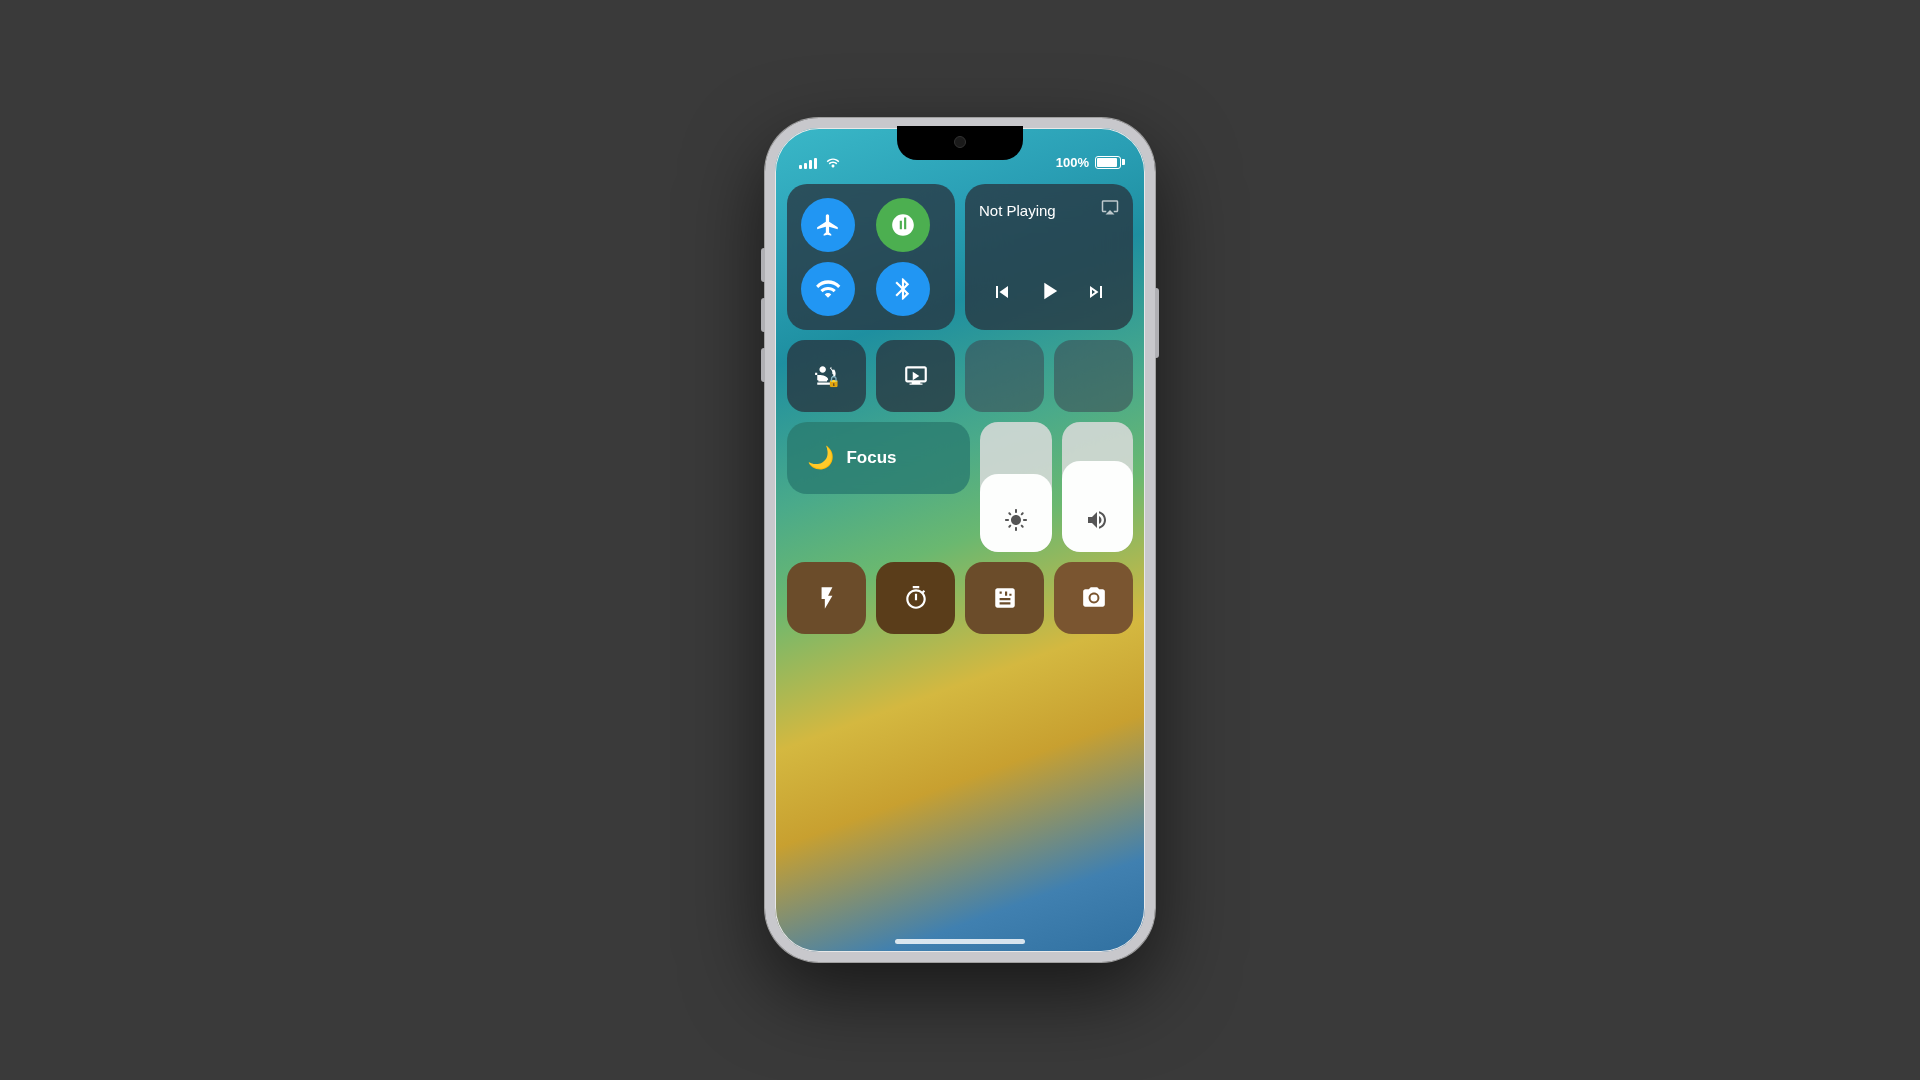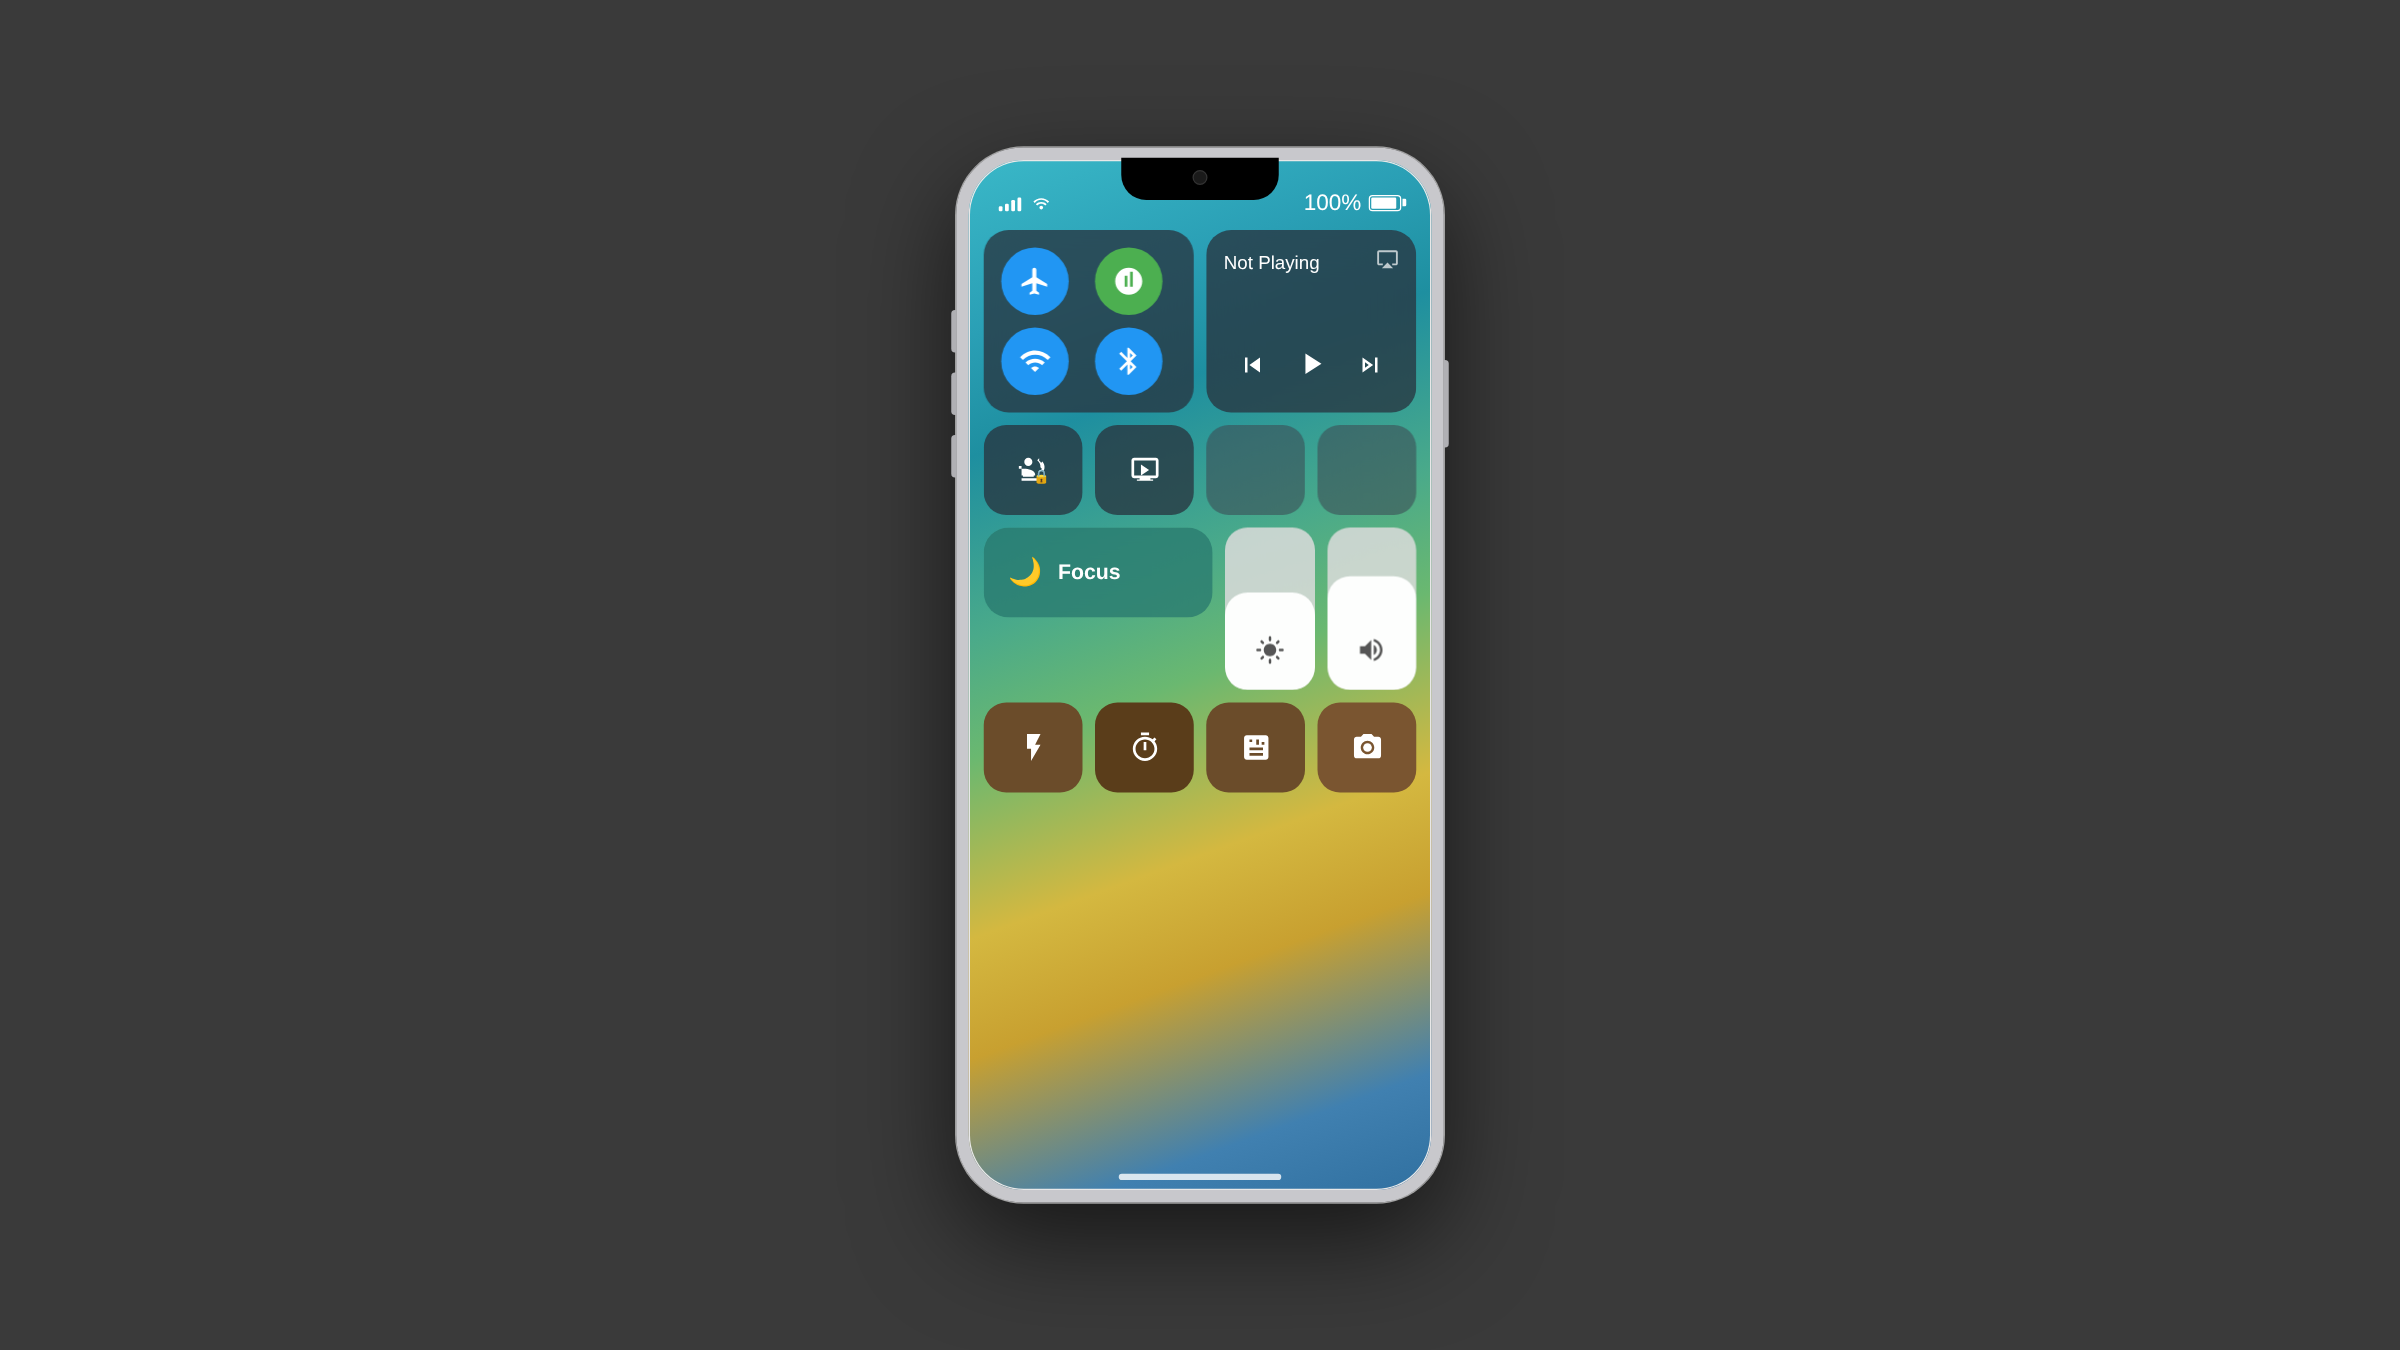--- a/index.html
+++ b/index.html
@@ -121,22 +121,22 @@
     .wifi-icon {
       margin-left: 4px;
       color: white;
       font-size: 14px;
     }
     .status-right {
       display: flex;
       align-items: center;
       gap: 6px;
       color: white;
-      font-size: 18px;
-      font-weight: 400;
+      font-size: 13px;
+      font-weight: 700;
     }
     .battery-container {
       display: flex;
       align-items: center;
       gap: 2px;
     }
     .battery-icon {
       width: 26px;
       height: 13px;
       border: 1.5px solid white;

